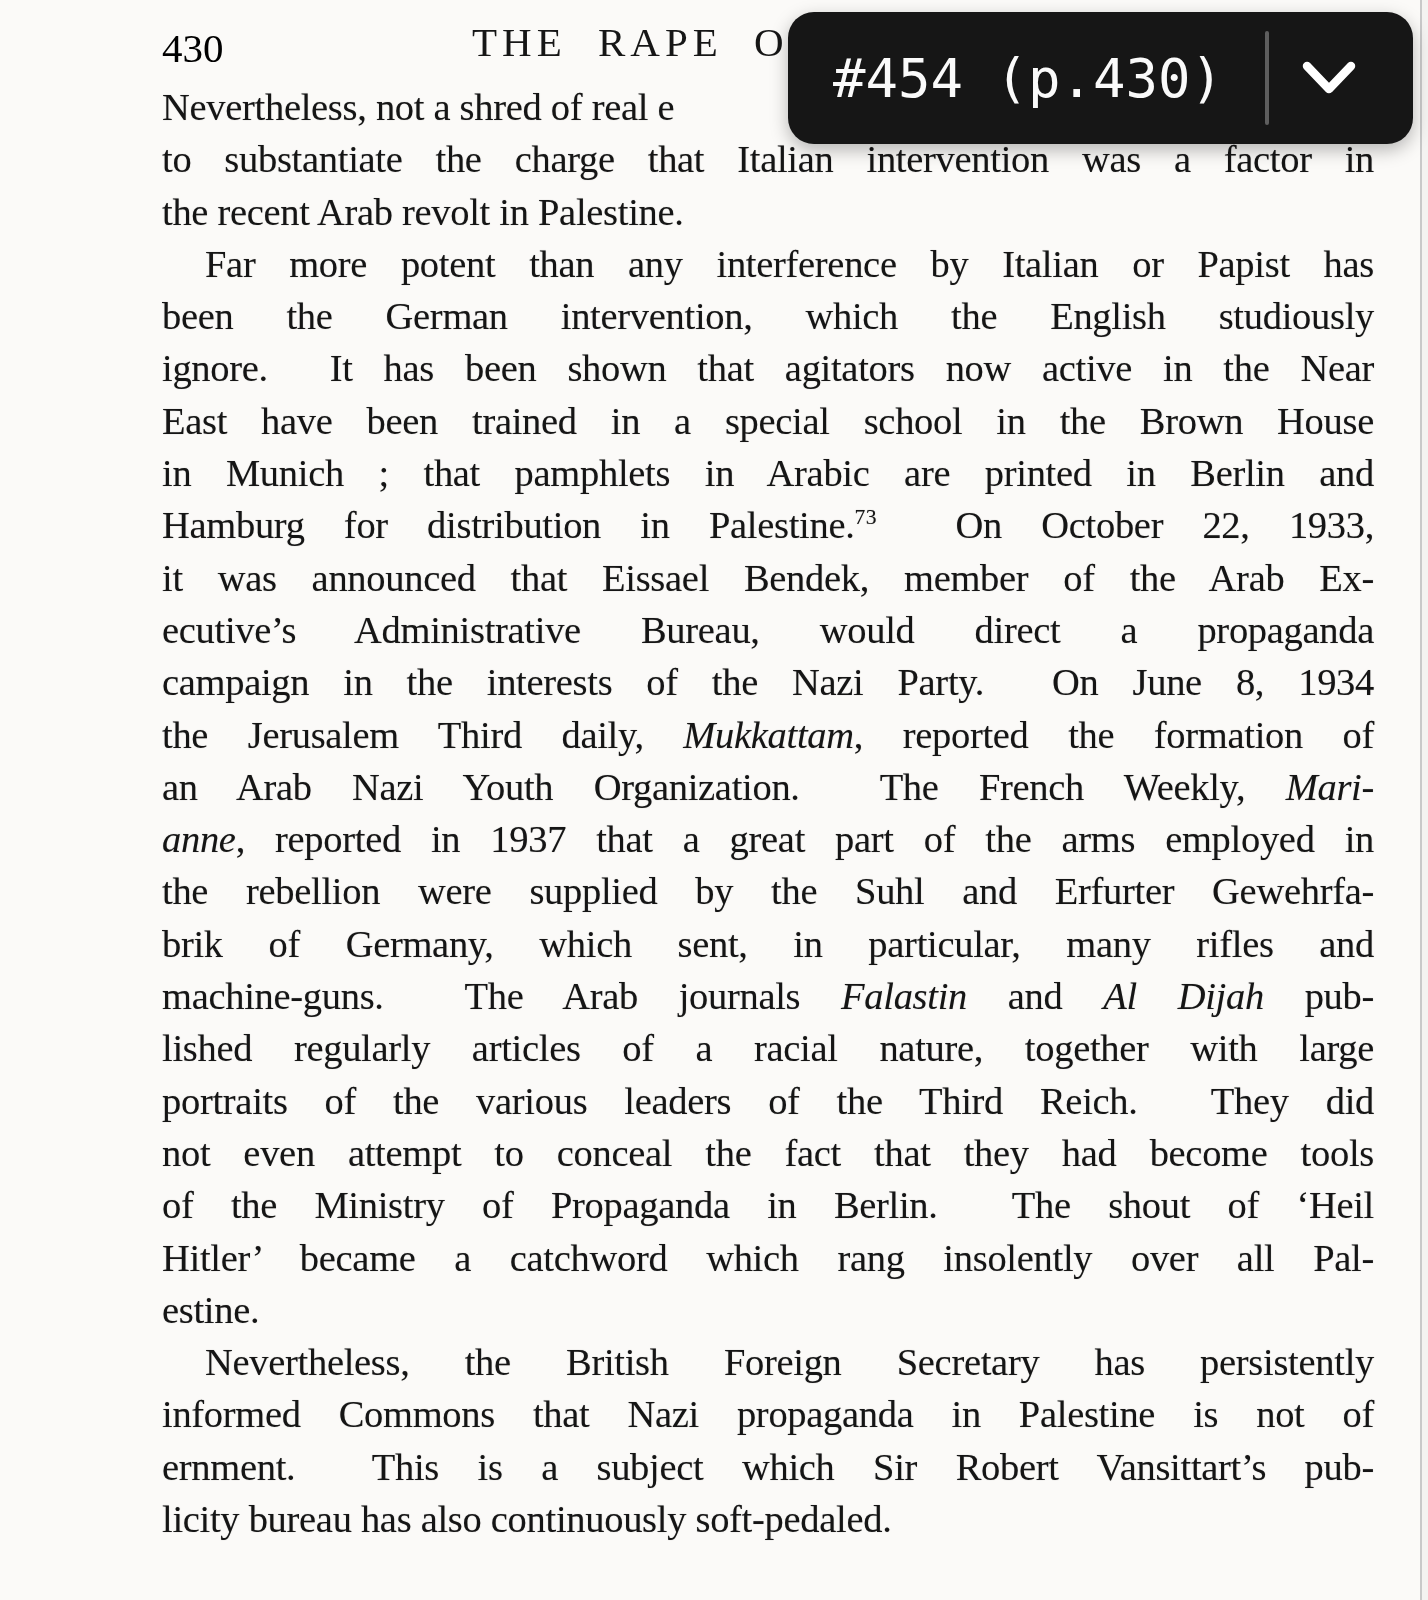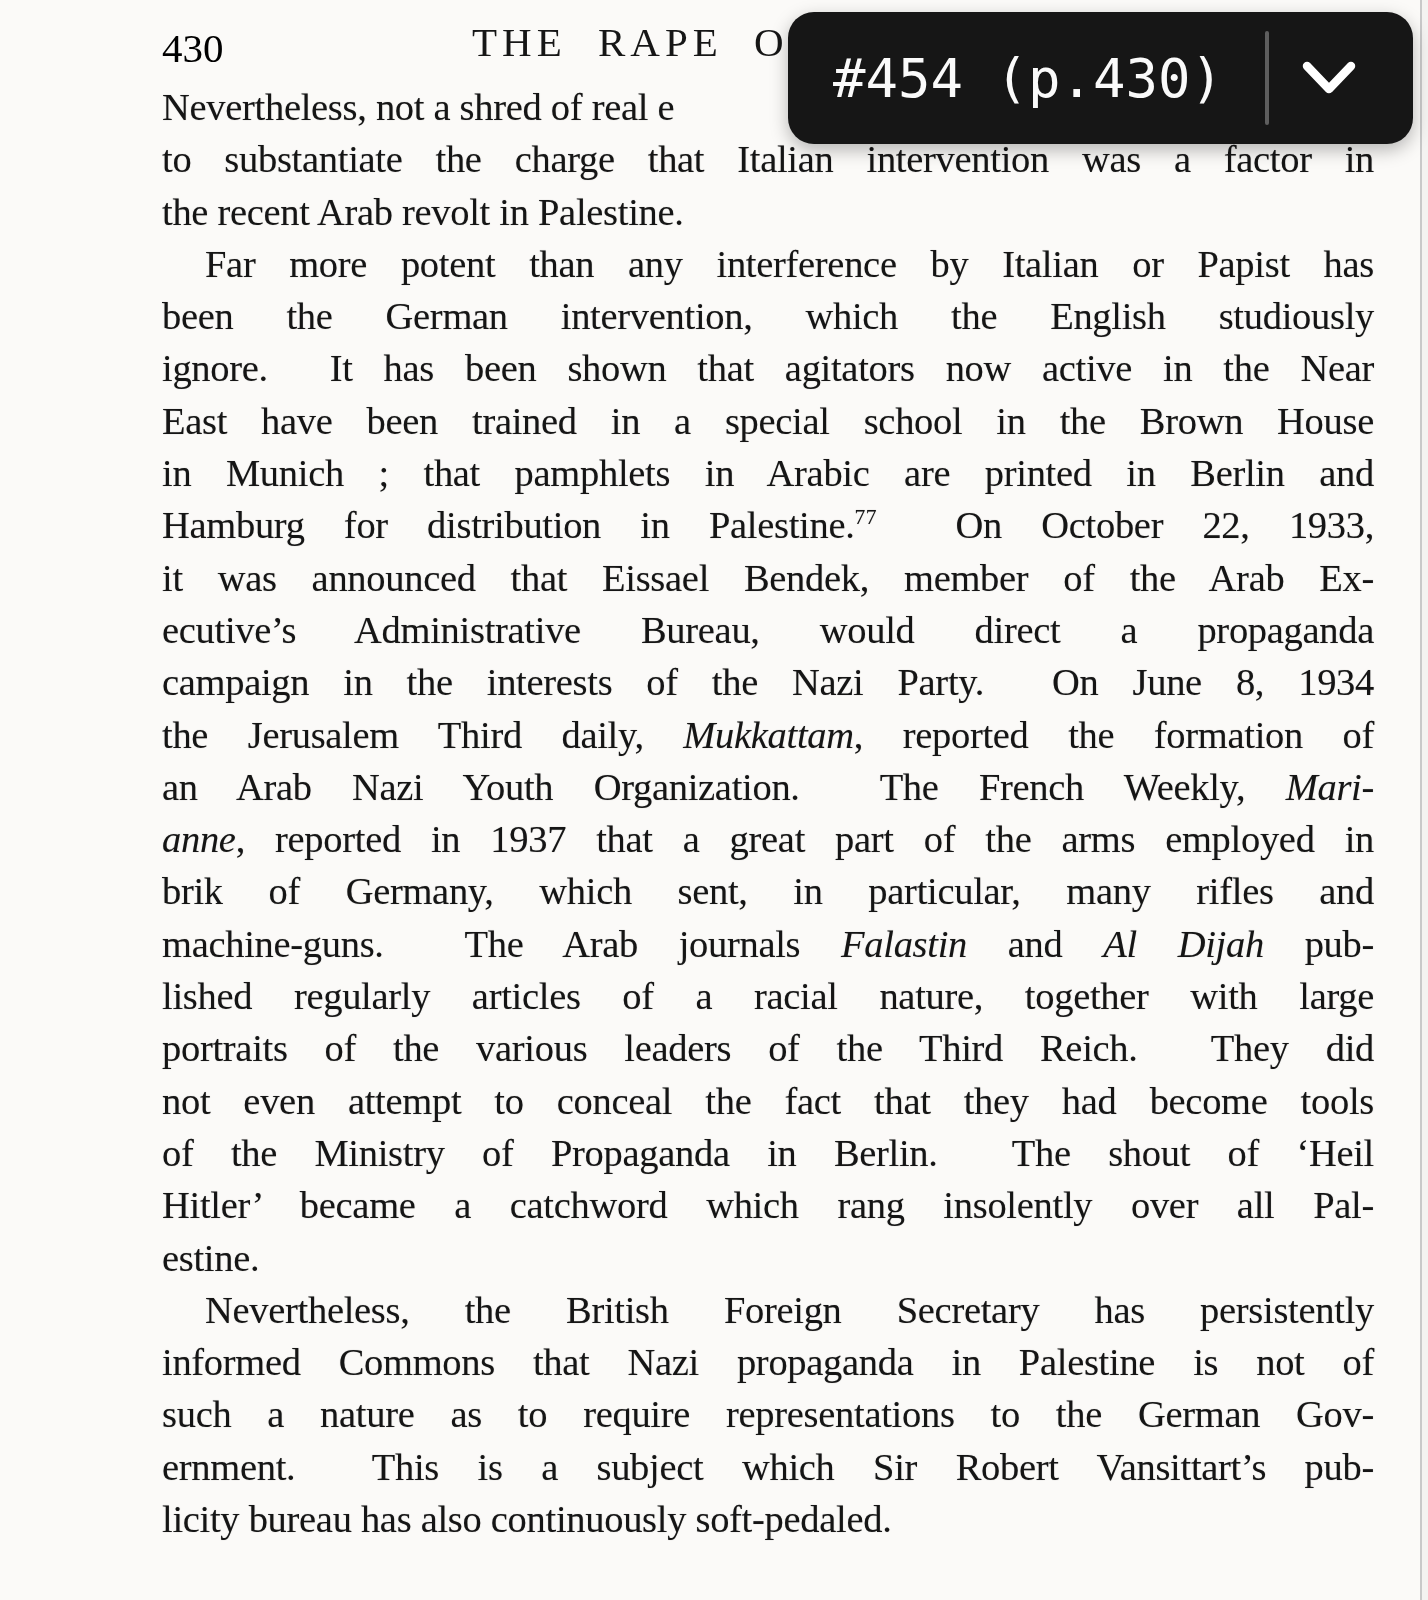--- a/index.html
+++ b/index.html
@@ -79,40 +79,40 @@
         <div class="line"><span>Nevertheless, not a shred of real e</span></div>
         <div class="line just"><span>to substantiate the charge that Italian intervention was a factor in</span></div>
         <div class="line"><span>the recent Arab revolt in Palestine.</span></div>
       </div>
       <div>
         <div class="line just indent"><span>Far more potent than any interference by Italian or Papist has</span></div>
         <div class="line just"><span>been the German intervention, which the English studiously</span></div>
         <div class="line just"><span>ignore.&nbsp; It has been shown that agitators now active in the Near</span></div>
         <div class="line just"><span>East have been trained in a special school in the Brown House</span></div>
         <div class="line just"><span>in Munich ; that pamphlets in Arabic are printed in Berlin and</span></div>
-        <div class="line just"><span>Hamburg for distribution in Palestine.</span><span class="sup">77</span><span>&nbsp; On October 22, 1933,</span></div>
+        <div class="line just"><span>Hamburg for distribution in Palestine.</span><span class="sup">73</span><span>&nbsp; On October 22, 1933,</span></div>
         <div class="line just"><span>it was announced that Eissael Bendek, member of the Arab Ex-</span></div>
         <div class="line just"><span>ecutive’s Administrative Bureau, would direct a propaganda</span></div>
         <div class="line just"><span>campaign in the interests of the Nazi Party.&nbsp; On June 8, 1934</span></div>
         <div class="line just"><span>the Jerusalem Third daily, </span><span class="em">Mukkattam</span><span>, reported the formation of</span></div>
         <div class="line just"><span>an Arab Nazi Youth Organization.&nbsp; The French Weekly, </span><span class="em">Mari-</span></div>
         <div class="line just"><span class="em">anne</span><span>, reported in 1937 that a great part of the arms employed in</span></div>
+        <div class="line just"><span>the rebellion were supplied by the Suhl and Erfurter Gewehrfa-</span></div>
         <div class="line just"><span>brik of Germany, which sent, in particular, many rifles and</span></div>
         <div class="line just"><span>machine-guns.&nbsp; The Arab journals </span><span class="em">Falastin</span><span> and </span><span class="em">Al Dijah</span><span> pub-</span></div>
         <div class="line just"><span>lished regularly articles of a racial nature, together with large</span></div>
         <div class="line just"><span>portraits of the various leaders of the Third Reich.&nbsp; They did</span></div>
         <div class="line just"><span>not even attempt to conceal the fact that they had become tools</span></div>
         <div class="line just"><span>of the Ministry of Propaganda in Berlin.&nbsp; The shout of ‘Heil</span></div>
         <div class="line just"><span>Hitler’ became a catchword which rang insolently over all Pal-</span></div>
         <div class="line"><span>estine.</span></div>
       </div>
       <div>
         <div class="line just indent"><span>Nevertheless, the British Foreign Secretary has persistently</span></div>
         <div class="line just"><span>informed Commons that Nazi propaganda in Palestine is not of</span></div>
-        <div class="line just"><span>such a nature as to require representations to the German Gov-</span></div>
         <div class="line just"><span>ernment.&nbsp; This is a subject which Sir Robert Vansittart’s pub-</span></div>
         <div class="line"><span>licity bureau has also continuously soft-pedaled.</span></div>
       </div>
     </div>
 </div>
 
 <div class="citation-badge" style="background: rgb(22, 22, 22);">
   <span class="badge-label" style="color: rgb(250, 250, 250);">#454 (p.430)</span>
   <span class="badge-divider" style="background: rgb(94, 94, 94);"></span>
   <span class="chevron-wrap">

